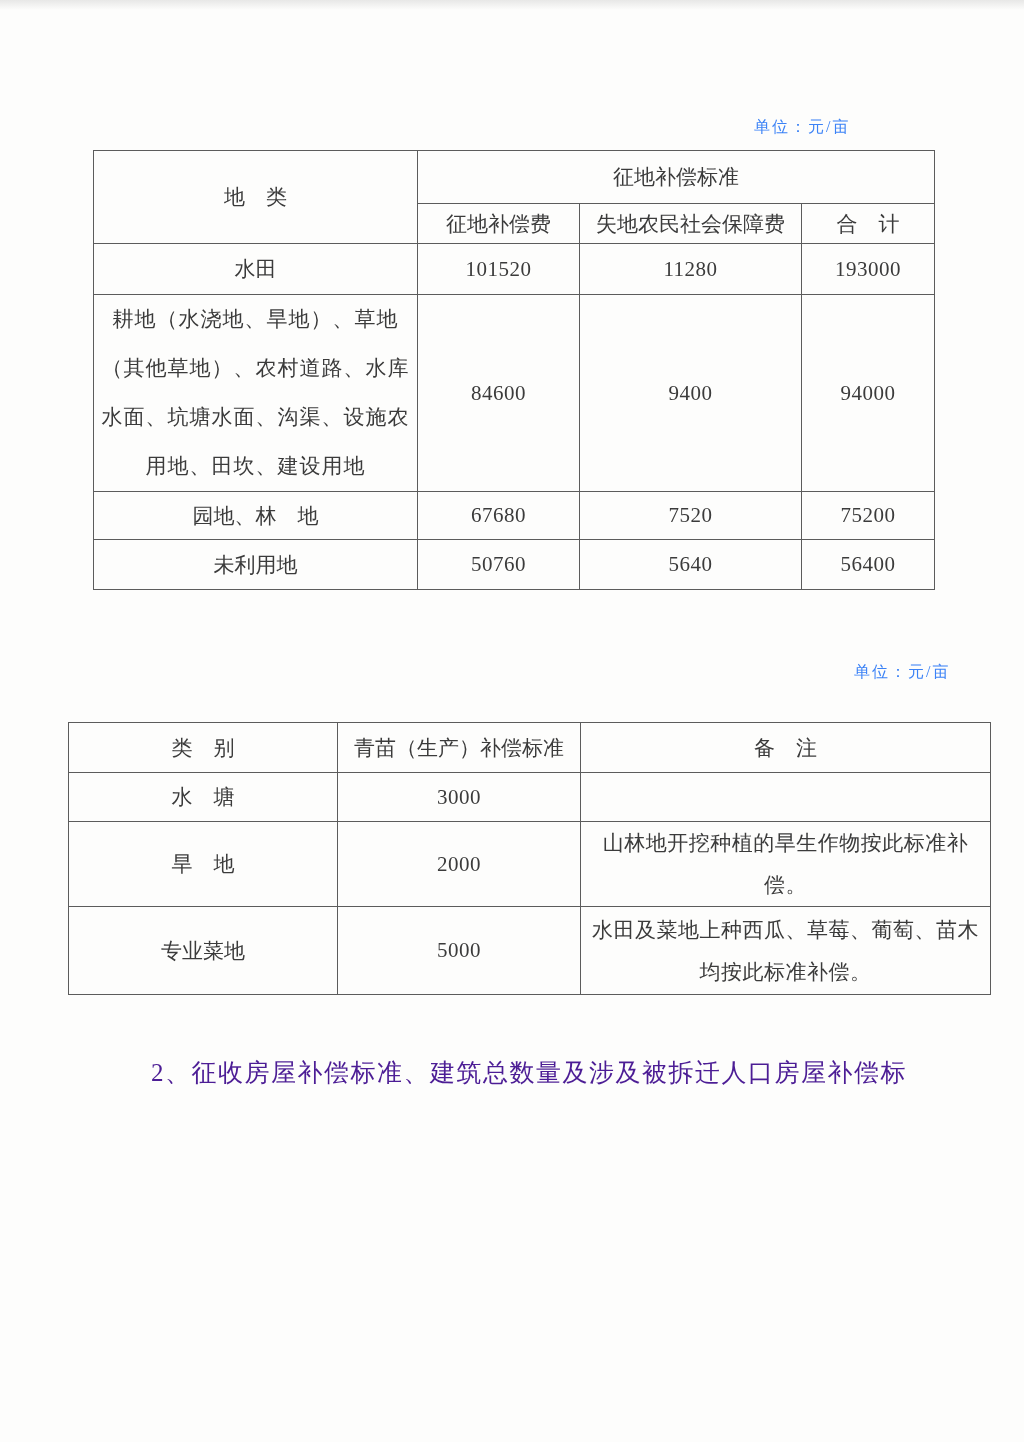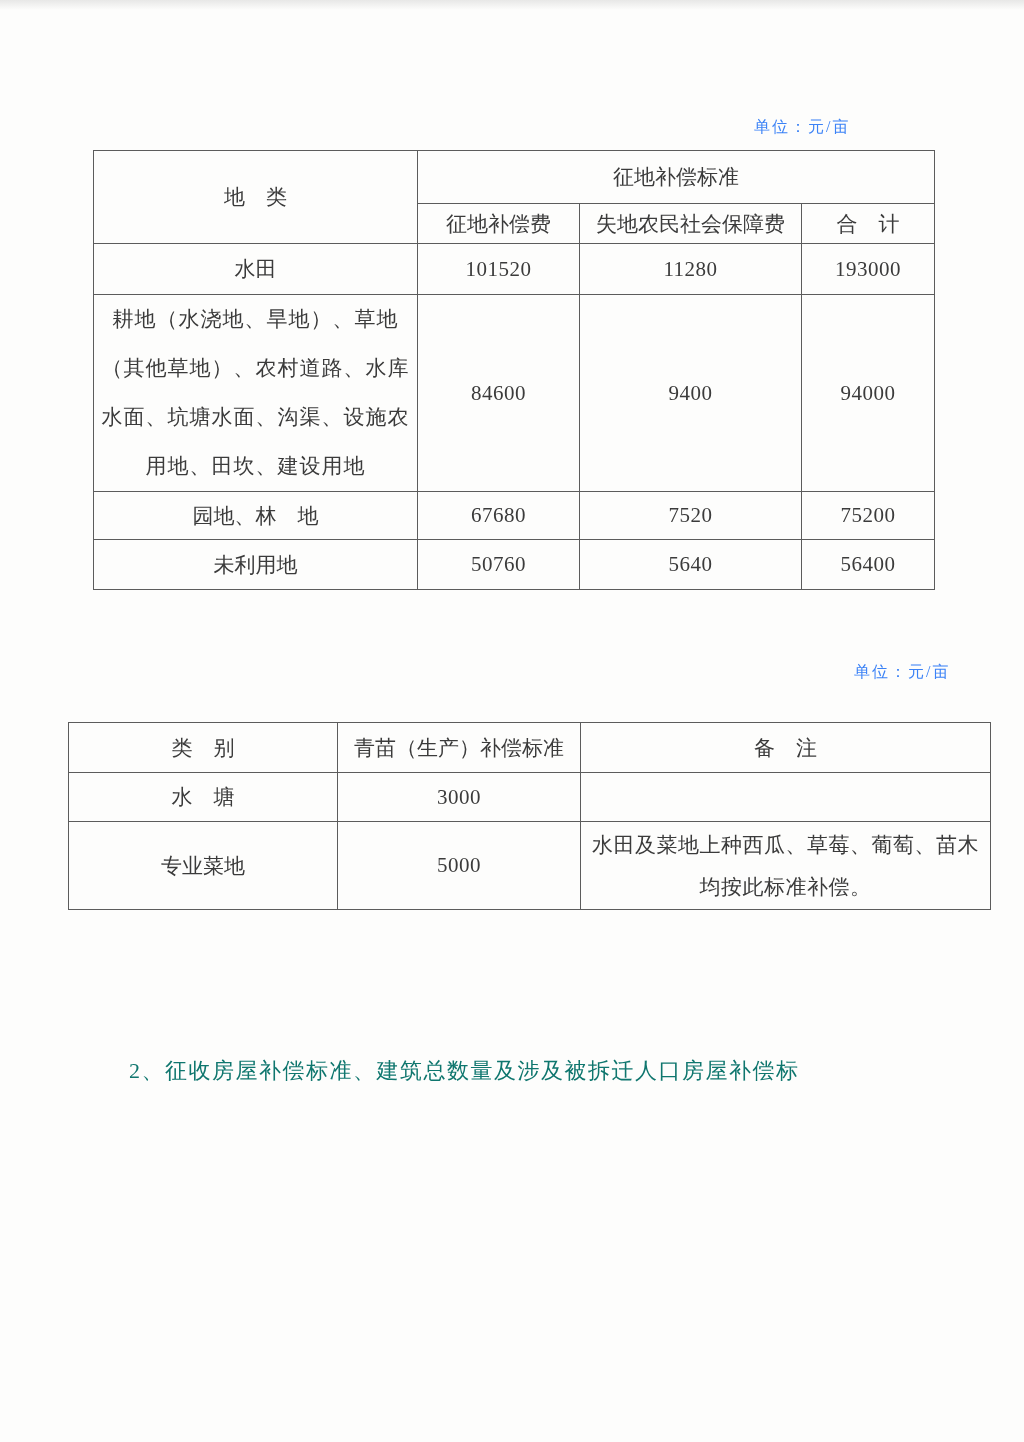--- a/index.html
+++ b/index.html
@@ -83,24 +83,25 @@
   .num-cell {
     font-family: "Liberation Serif", "DejaVu Serif", serif;
     font-size: 21px;
     letter-spacing: 0.5px;
   }
   .footer-line {
     position: absolute;
     top: 1056px;
     left: 129px;
     width: 800px;
-    font-size: 22px;
+    font-size: 25px;
     letter-spacing: 1.5px;
-    color: #0f766e;
+    color: #4c1d95;
     white-space: nowrap;
+    text-align: center;
   }
 </style>
 </head>
 <body>
 
 <div class="page">
 
   <div class="scan-edge"></div>
 
   <div class="unit-label unit-label-1">单位：元/亩</div>
@@ -161,20 +162,25 @@
       <tr class="h1">
         <td>类　别</td>
         <td>青苗（生产）补偿标准</td>
         <td>备　注</td>
       </tr>
       <tr class="r2">
         <td>水　塘</td>
         <td class="num-cell">3000</td>
         <td class="remark"></td>
       </tr>
+      <tr class="r3">
+        <td>旱　地</td>
+        <td class="num-cell">2000</td>
+        <td class="remark">山林地开挖种植的旱生作物按此标准补偿。</td>
+      </tr>
       <tr class="r4">
         <td>专业菜地</td>
         <td class="num-cell">5000</td>
         <td class="remark">水田及菜地上种西瓜、草莓、葡萄、苗木均按此标准补偿。</td>
       </tr>
     </tbody>
   </table>
 
   <div class="footer-line">2、征收房屋补偿标准、建筑总数量及涉及被拆迁人口房屋补偿标</div>
 

